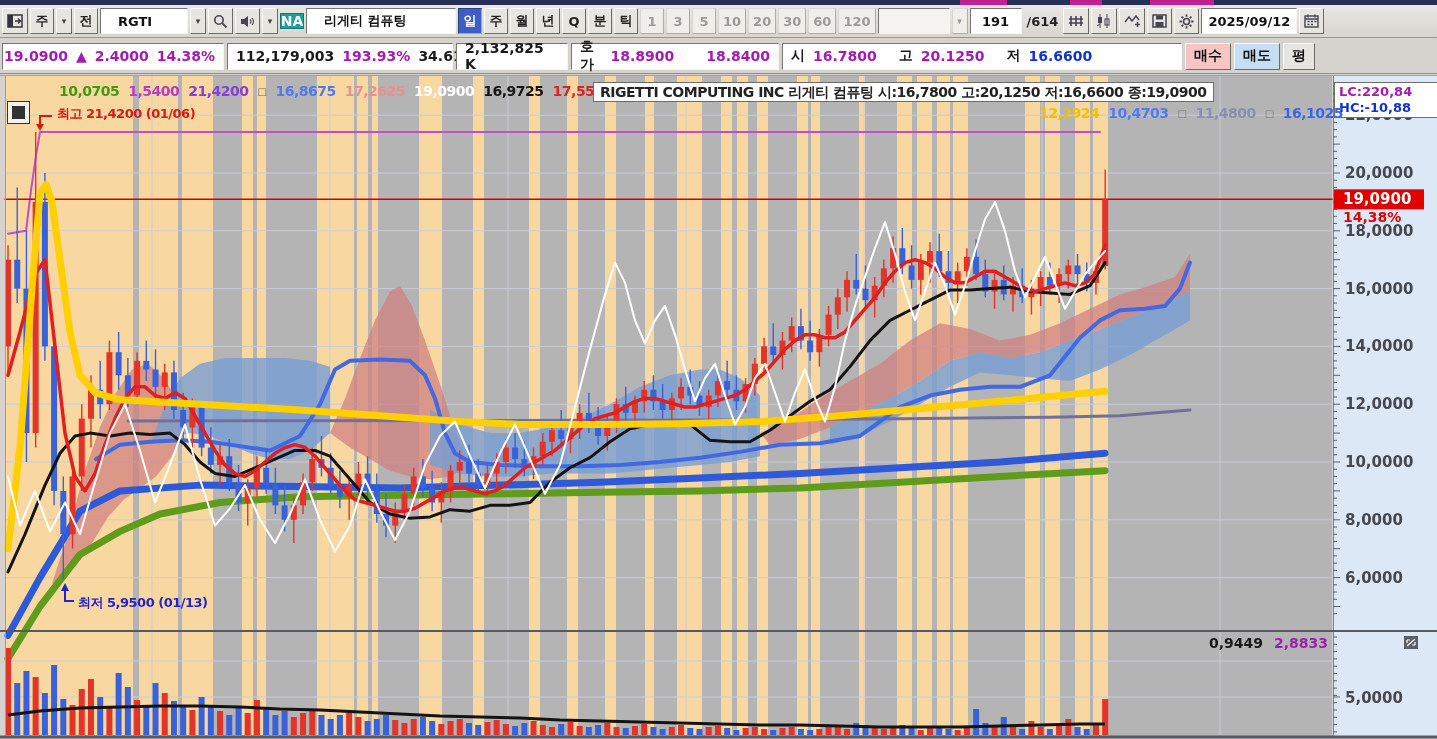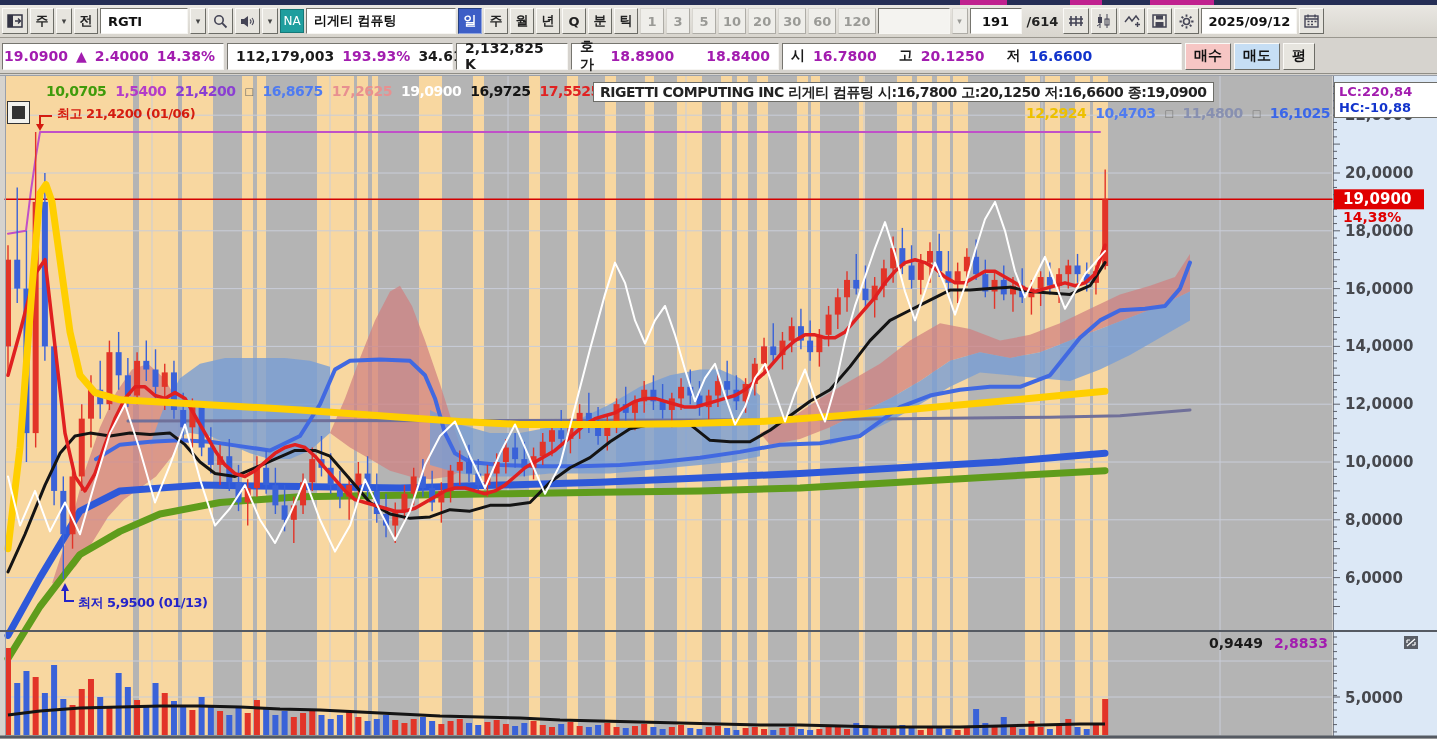--- a/index.html
+++ b/index.html
@@ -15,42 +15,42 @@
   .toolbar { position:absolute; left:0; top:5px; width:1437px; height:33px;
     background:linear-gradient(#e9e7e2,#d8d5ce); border-bottom:1px solid #9a978f;
     display:flex; align-items:center; padding:0 2px; gap:2px; }
   .tb-btn { height:26px; min-width:24px; display:flex; align-items:center; justify-content:center;
     background:#e7e5df; border:1px solid; border-color:#fbfaf7 #6c6c66 #6c6c66 #fbfaf7;
     font-size:13px; font-weight:bold; color:#222; padding:0 4px; cursor:pointer; }
   .tb-btn.small { min-width:16px; padding:0 1px; font-size:9px; color:#444; }
   .tb-btn.active { background:#3d5ec6; color:#fff; border-color:#27407e #8fa4e0 #8fa4e0 #27407e; }
   .tb-btn.disabled { background:#efeeea; color:#9a9a96; border-color:#d8d6d0 #aeaca6 #aeaca6 #d8d6d0; }
   .tb-field { height:26px; background:#fff; border:1px solid; border-color:#76756f #f6f5f2 #f6f5f2 #76756f;
-    display:flex; align-items:center; font-size:13px; font-weight:bold; color:#111; padding:0 7px;text-align:center; }
+    display:flex; align-items:center; font-size:13px; font-weight:bold; color:#111; padding:0 17px;text-align:center; }
   .tb-group { display:flex; gap:2px; align-items:center; }
-  .na-badge { height:24px; width:24px; background:#1f9e9e; color:#fff; font-size:12px; font-weight:normal;
+  .na-badge { height:16px; width:24px; background:#1f9e9e; color:#fff; font-size:14px; font-weight:bold;
     display:flex; align-items:center; justify-content:center; border:1px solid #157878; }
   .icon-btn svg { display:block; }
   .slash { font-size:13px; font-weight:bold; color:#222; padding:0 3px; }
 
   
   .infobar { position:absolute; left:0; top:39px; width:1437px; height:35px;
     background:#d6d3ce; border-bottom:1px solid #8f8d86; display:flex; align-items:center; padding:0 2px; gap:3px; }
   .if-field { height:27px; background:#fff; border:1px solid; border-color:#76756f #f6f5f2 #f6f5f2 #76756f;
     display:flex; align-items:center; gap:8px; font-size:14px; font-weight:bold; padding:0 8px; }
   .red { color:#a21caf; } .blue { color:#1133cc; } .blk { color:#1a1a1a; }
   .if-btn { height:27px; padding:0 8px; display:flex; align-items:center; font-size:14px; font-weight:bold;
     border:1px solid; border-color:#fbfaf7 #6c6c66 #6c6c66 #fbfaf7; color:#111; cursor:pointer; }
   .if-btn.buy { background:#f6c6c4; } .if-btn.sell { background:#c6def4; } .if-btn.avg { background:#e7e5df; }
 
   
   .chart-area { position:absolute; left:0; top:75px; width:1437px; height:664px; background:#d6d3ce; }
   .chart-area svg { position:absolute; left:0; top:0; }
   .overlay { position:absolute; font-weight:bold; white-space:nowrap; }
-  .legend-row { display:flex; gap:9px; font-size:14px; letter-spacing:-0.5px; }
+  .legend-row { display:flex; gap:9px; font-size:14px; letter-spacing:-0.5px;margin-left:13px; }
   .legend-row .sq { font-size:10px; align-self:center; }
   .titlebox { background:#fff; border:1px solid #6d6d68; color:#222; font-size:14px;
     padding:0 6px; line-height:18px; letter-spacing:-0.5px; }
   .lchc { background:#fff; border:1px solid #6d6d68; width:110px; font-size:13px; line-height:16px; padding:1px 4px; }
   .ann { font-size:13px; letter-spacing:-0.5px; }
   .grid-btn { width:23px; height:23px; background:#f2f2ee; border:1px solid #333;
     display:flex; align-items:center; justify-content:center; cursor:pointer; }
   .grid-glyph { width:13px; height:13px;
     background:
      linear-gradient(#333,#333) 0 4px/13px 1px no-repeat,

